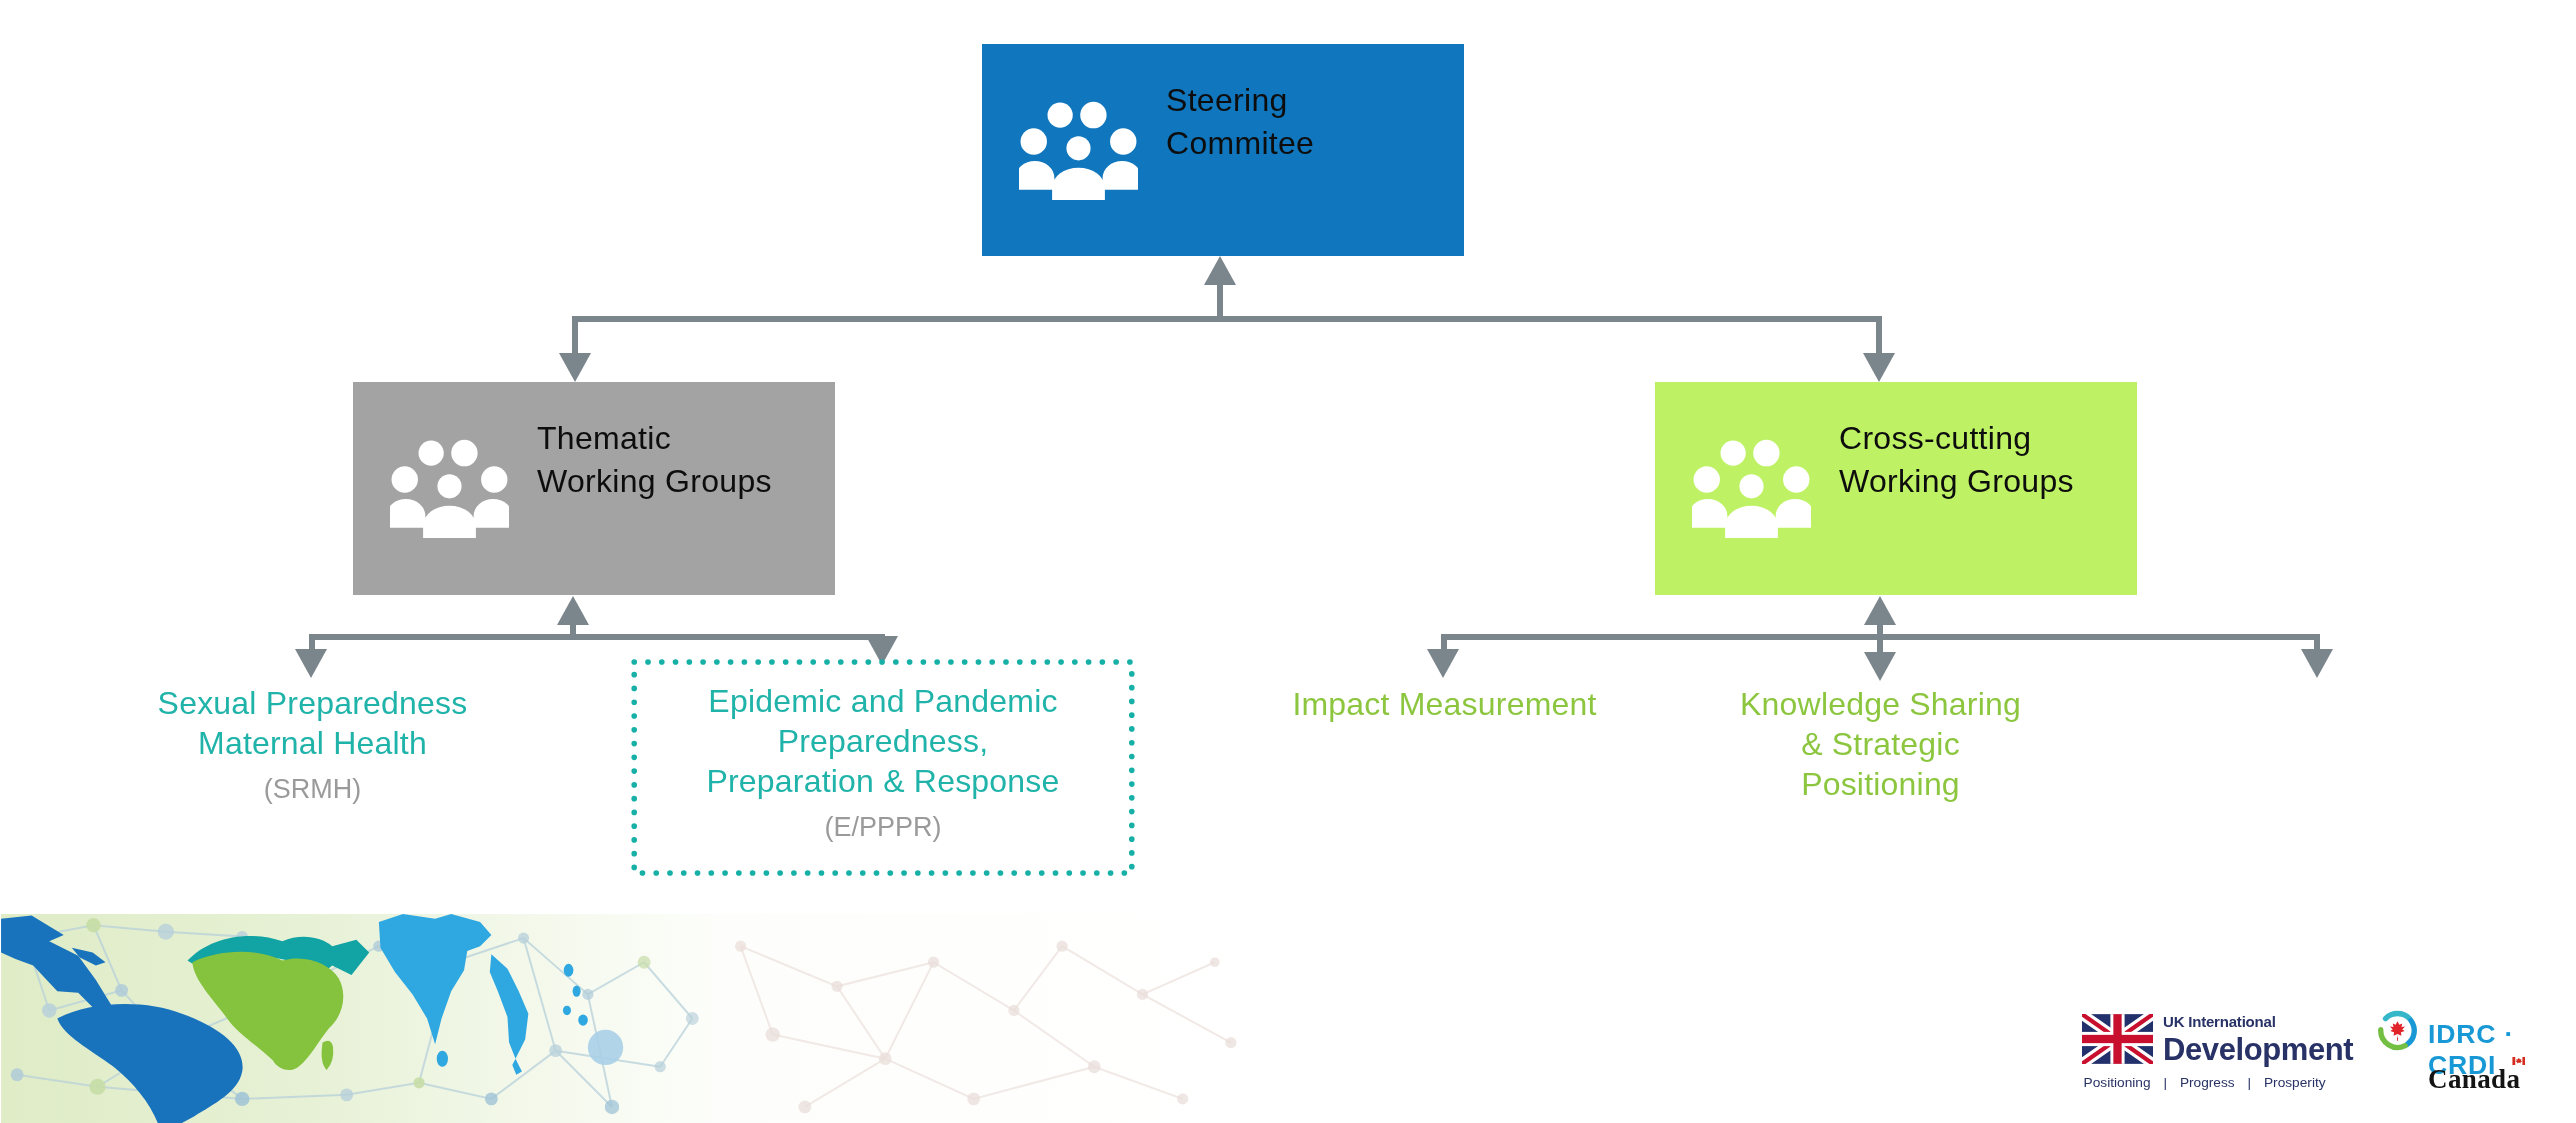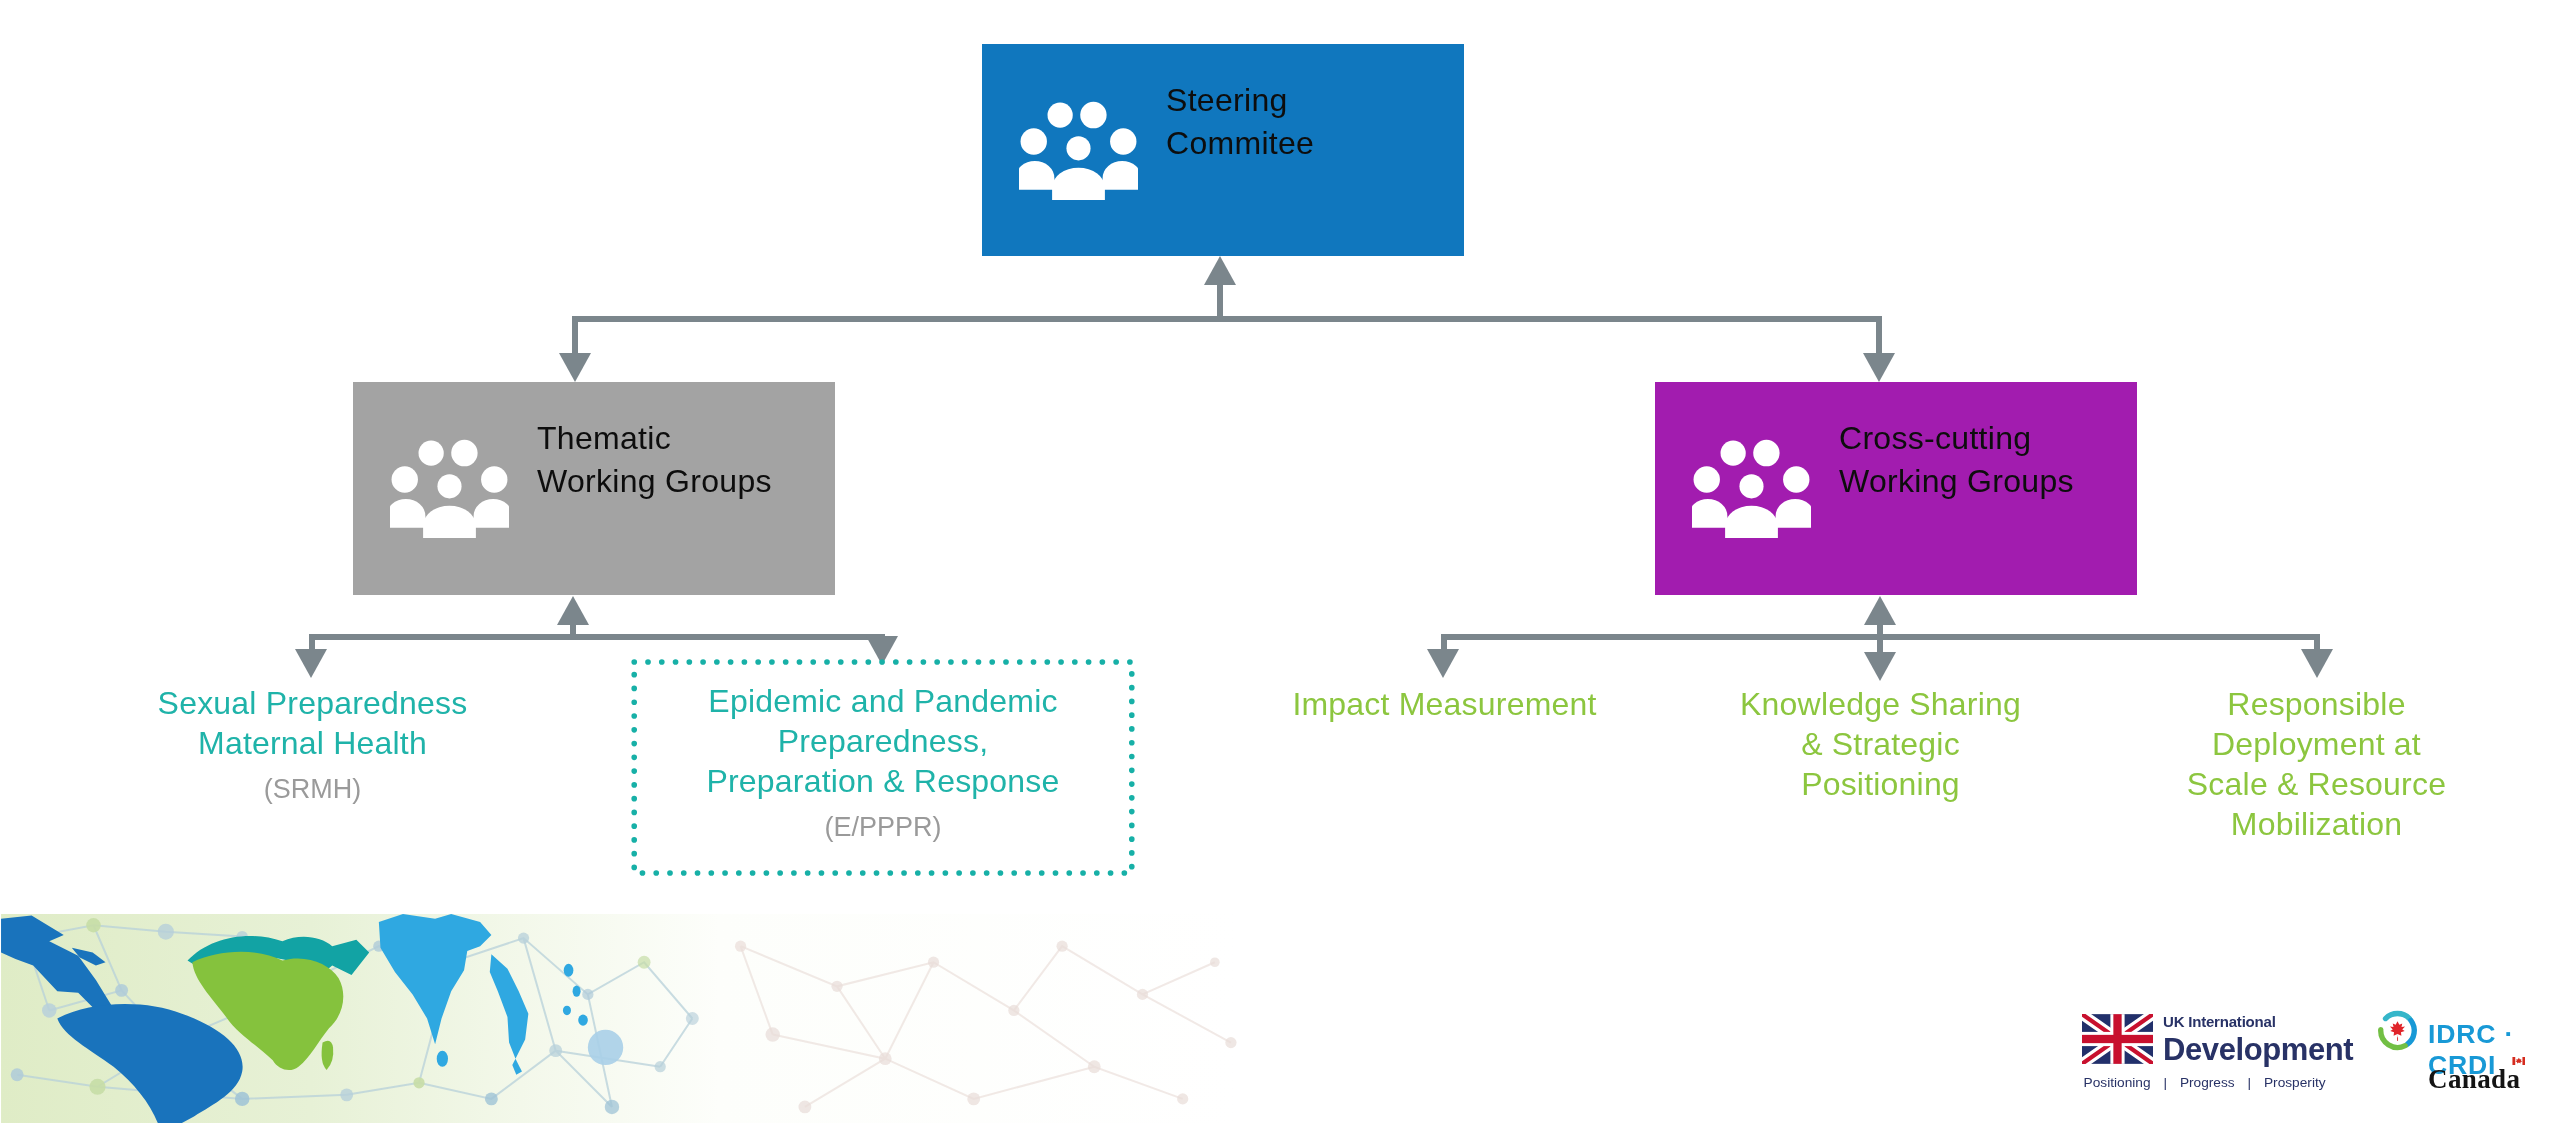--- a/index.html
+++ b/index.html
@@ -10,21 +10,21 @@
   .prel{white-space:pre-line;}
   
   .node{position:absolute;width:482px;margin-left:26px;}
   .node .people{position:absolute;left:37px;top:55px;width:119px;height:101px;}
   .node .node-label{
     position:absolute;left:184px;top:35px;font-size:32px;line-height:43px;
     color:#0d0d0d;font-weight:500;letter-spacing:0.3px;
   }
   #box-steering{left:956px;top:44px;height:212px;background:#1077BE;}
   #box-thematic{left:327px;top:382px;height:213px;background:#a3a3a3;}
-  #box-crosscutting{left:1629px;top:382px;height:213px;background:#a21caf;}
+  #box-crosscutting{left:1629px;top:382px;height:213px;background:#bef264;}
   
   .hline,.vline{position:absolute;background:#7B868C;}
   .hline{height:5.6px;}
   .vline{width:5.6px;}
   .ahu,.ahd{position:absolute;width:0;height:0;border-left:16px solid transparent;border-right:16px solid transparent;}
   .ahu{border-bottom:29px solid #7B868C;}
   .ahd{border-top:29px solid #7B868C;}
   
   .leaf{position:absolute;width:451px;text-align:center;}
   .leaf-title{font-size:32px;line-height:40px;font-weight:500;letter-spacing:0.2px;}
@@ -158,26 +158,20 @@
   <div class="leaf green" id="leaf-impact">
     <div class="leaf-title">Impact Measurement</div>
   </div>
 
   <div class="leaf green" id="leaf-knowledge">
     <div class="leaf-title prel">Knowledge Sharing
 &amp; Strategic
 Positioning</div>
   </div>
 
-  <div class="leaf green" id="leaf-responsible">
-    <div class="leaf-title prel">Responsible
-Deployment at
-Scale &amp; Resource
-Mobilization</div>
-  </div>
 
   <svg id="map-band" width="1240" height="209" viewBox="0 0 1540 260">
     <defs>
       <linearGradient id="bandg" x1="0" y1="0" x2="1" y2="0">
         <stop offset="0" stop-color="#DFECC6"></stop>
         <stop offset="0.25" stop-color="#E7F1D6"></stop>
         <stop offset="0.42" stop-color="#F3F8EA"></stop>
         <stop offset="0.58" stop-color="#FDFEFB"></stop>
         <stop offset="1" stop-color="#FFFFFF"></stop>
       </linearGradient>

